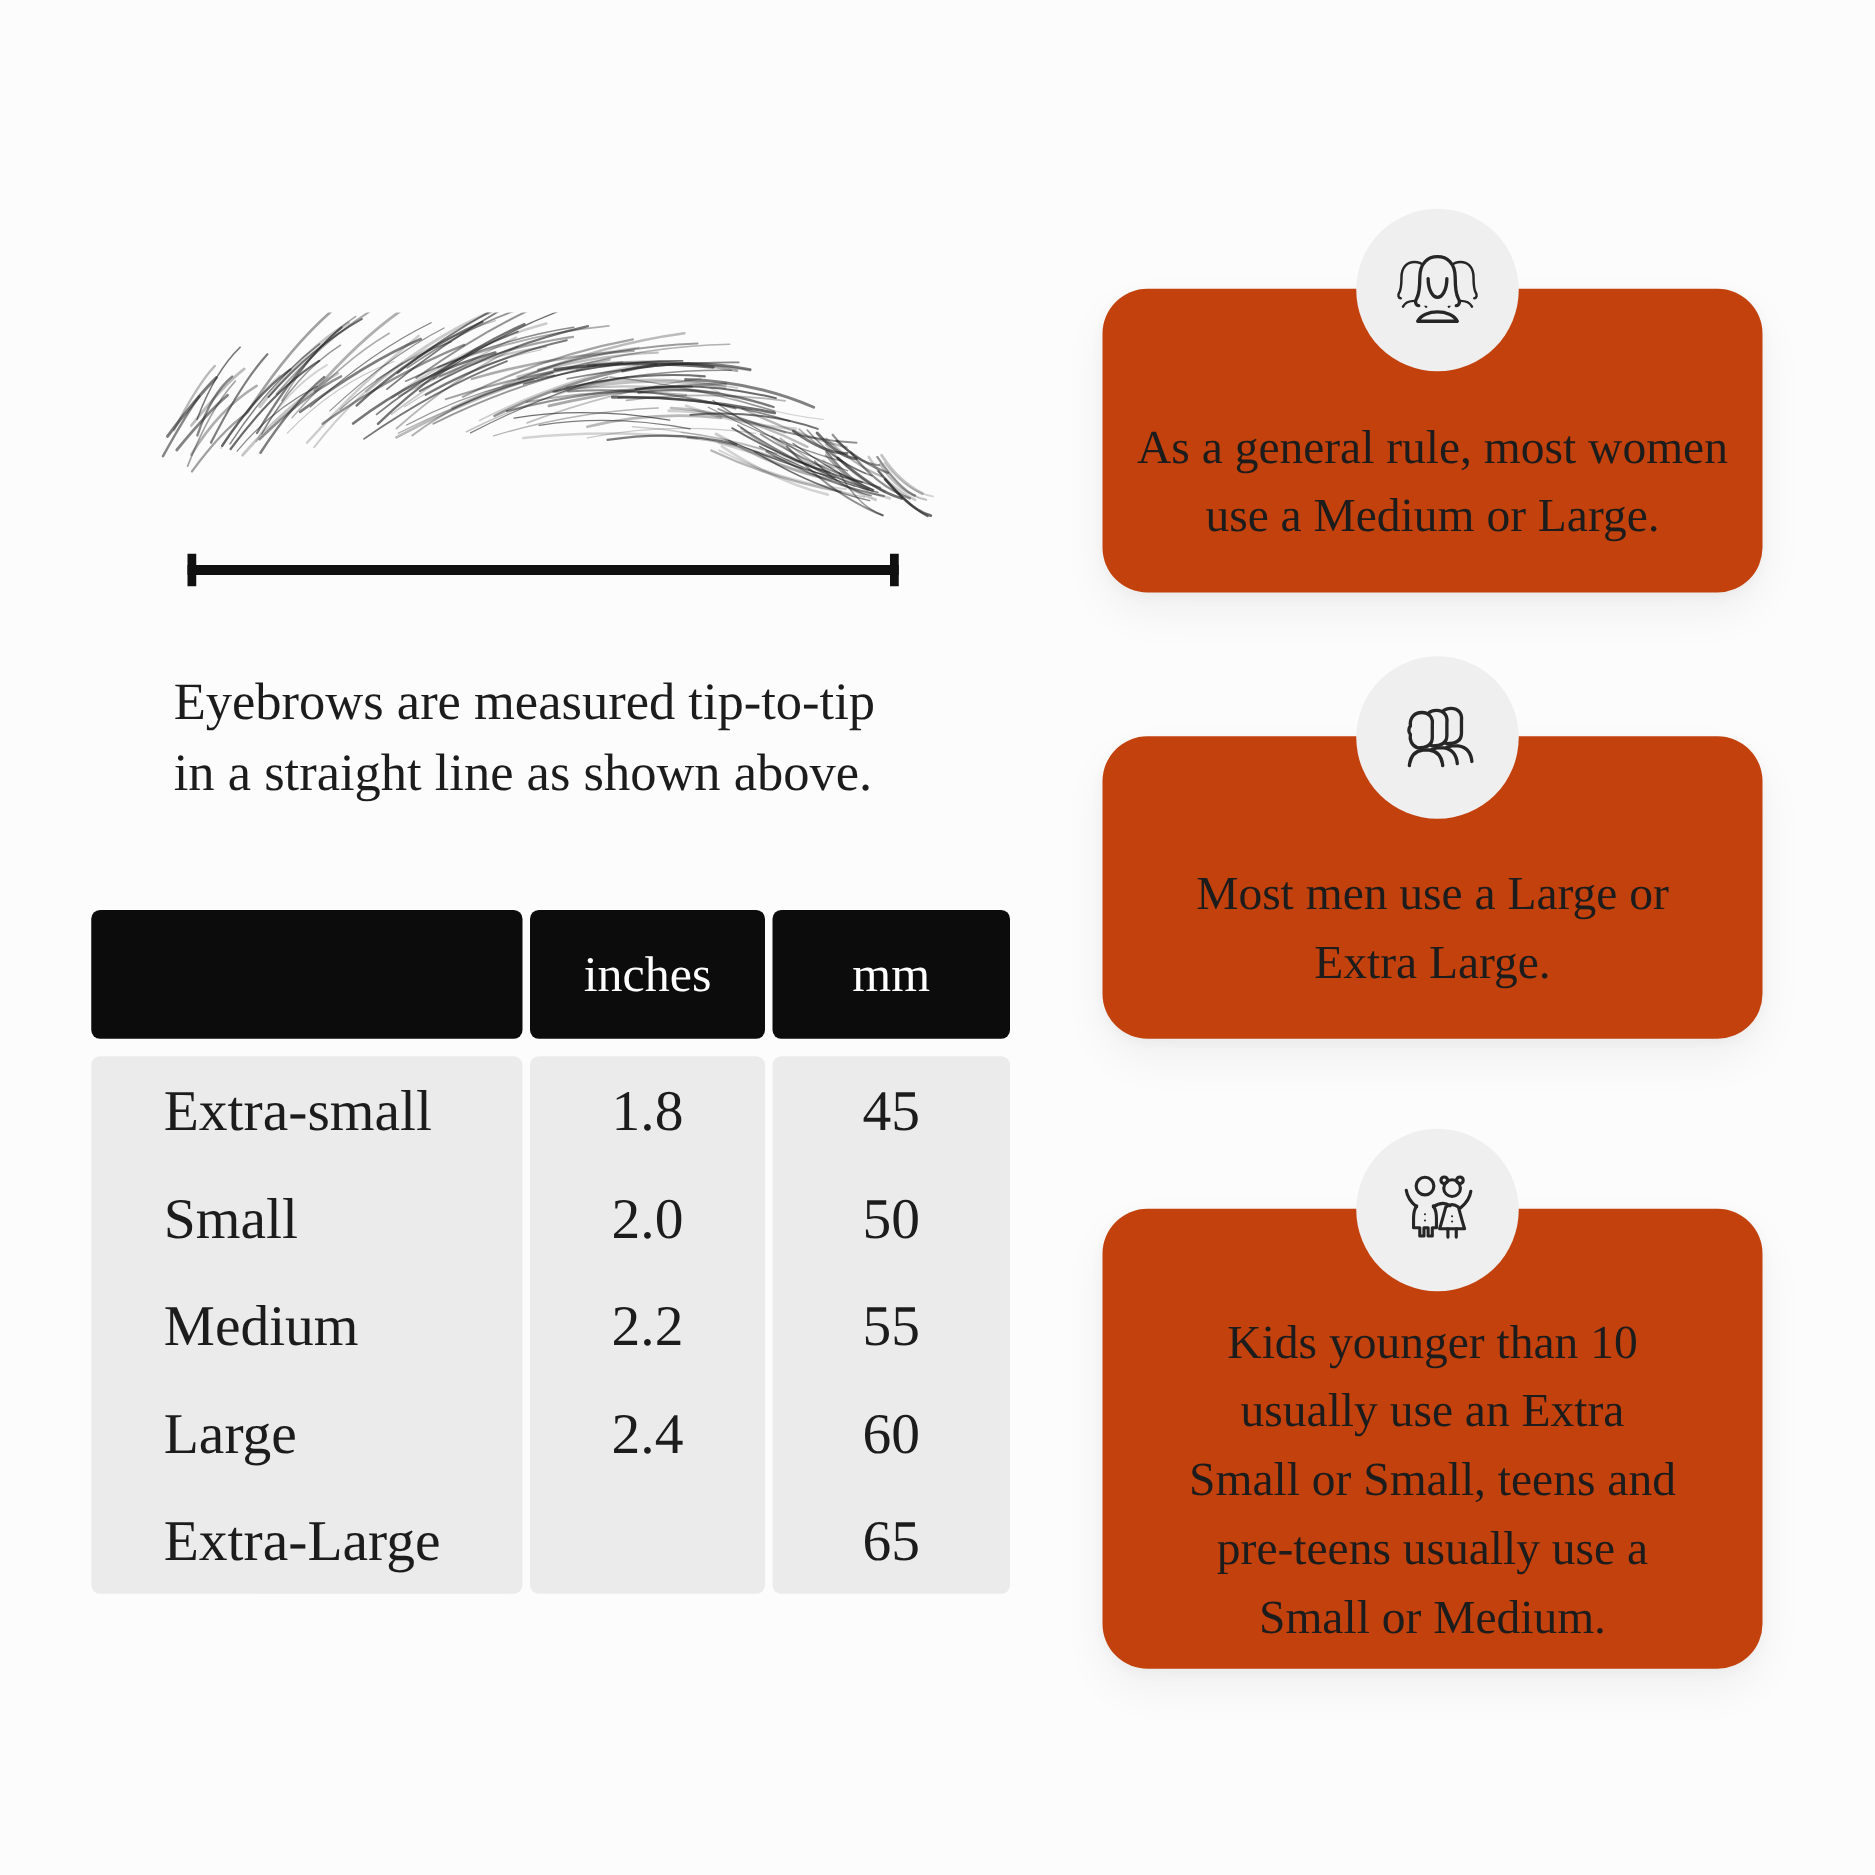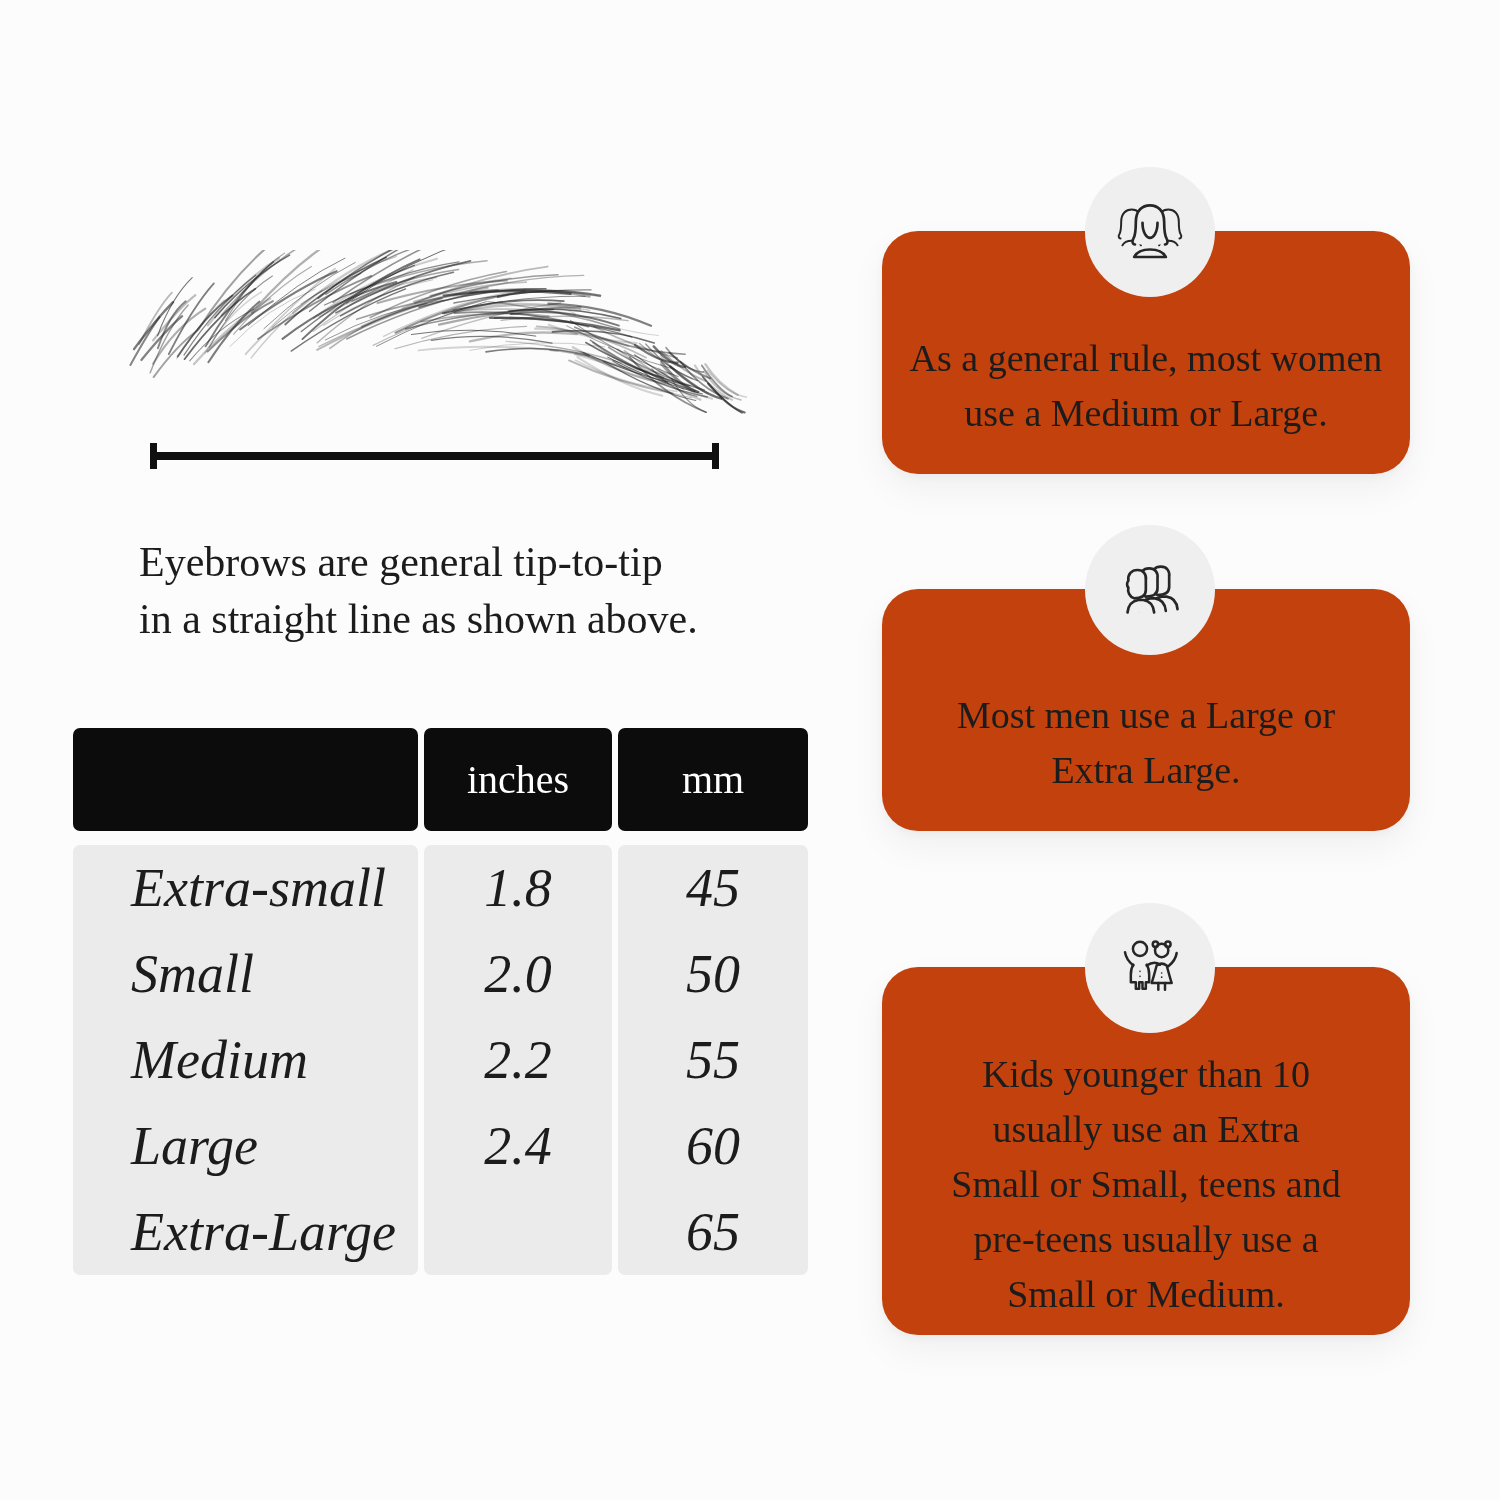--- a/index.html
+++ b/index.html
@@ -16,21 +16,21 @@
   .caption{position:absolute;left:139px;top:534px;margin:0;font-size:42px;line-height:57px;}
   .caption span{display:block;white-space:nowrap;}
 
   
   .size-table{position:absolute;left:73px;top:728px;width:843px;display:grid;
               grid-template-columns:345px 188px 190px;grid-template-rows:103px 430px;
               column-gap:6px;row-gap:14px;}
   .th{background:#0c0c0c;border-radius:7px;color:#ffffff;display:flex;align-items:center;
       justify-content:center;font-size:40px;}
   .bcol{background:#ebebeb;border-radius:7px;display:flex;flex-direction:column;}
-  .cell{height:86px;display:flex;align-items:center;font-size:54px;font-style:italic;}
+  .cell{height:86px;display:flex;align-items:center;font-size:46px;}
   .cell-label{padding-left:58px;justify-content:flex-start;}
   .cell-num{justify-content:center;}
 
   
   .card{position:absolute;left:882px;width:528px;background:#c2410c;border-radius:36px;
         box-shadow:0 16px 36px rgba(0,0,0,.05),0 3px 10px rgba(0,0,0,.035);
         display:flex;flex-direction:column;justify-content:center;align-items:center;
         padding-top:66px;box-sizing:border-box;text-align:center;
         font-size:38px;line-height:55px;}
   .card span{display:block;white-space:nowrap;}
@@ -213,21 +213,21 @@
       </svg>
   </div>
 
   <div class="ruler">
     <span class="cap cap-l"></span>
     <span class="bar"></span>
     <span class="cap cap-r"></span>
   </div>
 
   <p class="caption">
-    <span>Eyebrows are general tip-to-tip</span>
+    <span>Eyebrows are measured tip-to-tip</span>
     <span>in a straight line as shown above.</span>
   </p>
 
   <div class="size-table">
     <div class="th"></div>
     <div class="th">inches</div>
     <div class="th">mm</div>
 
     <div class="bcol">
       <div class="cell cell-label">Extra-small</div>

